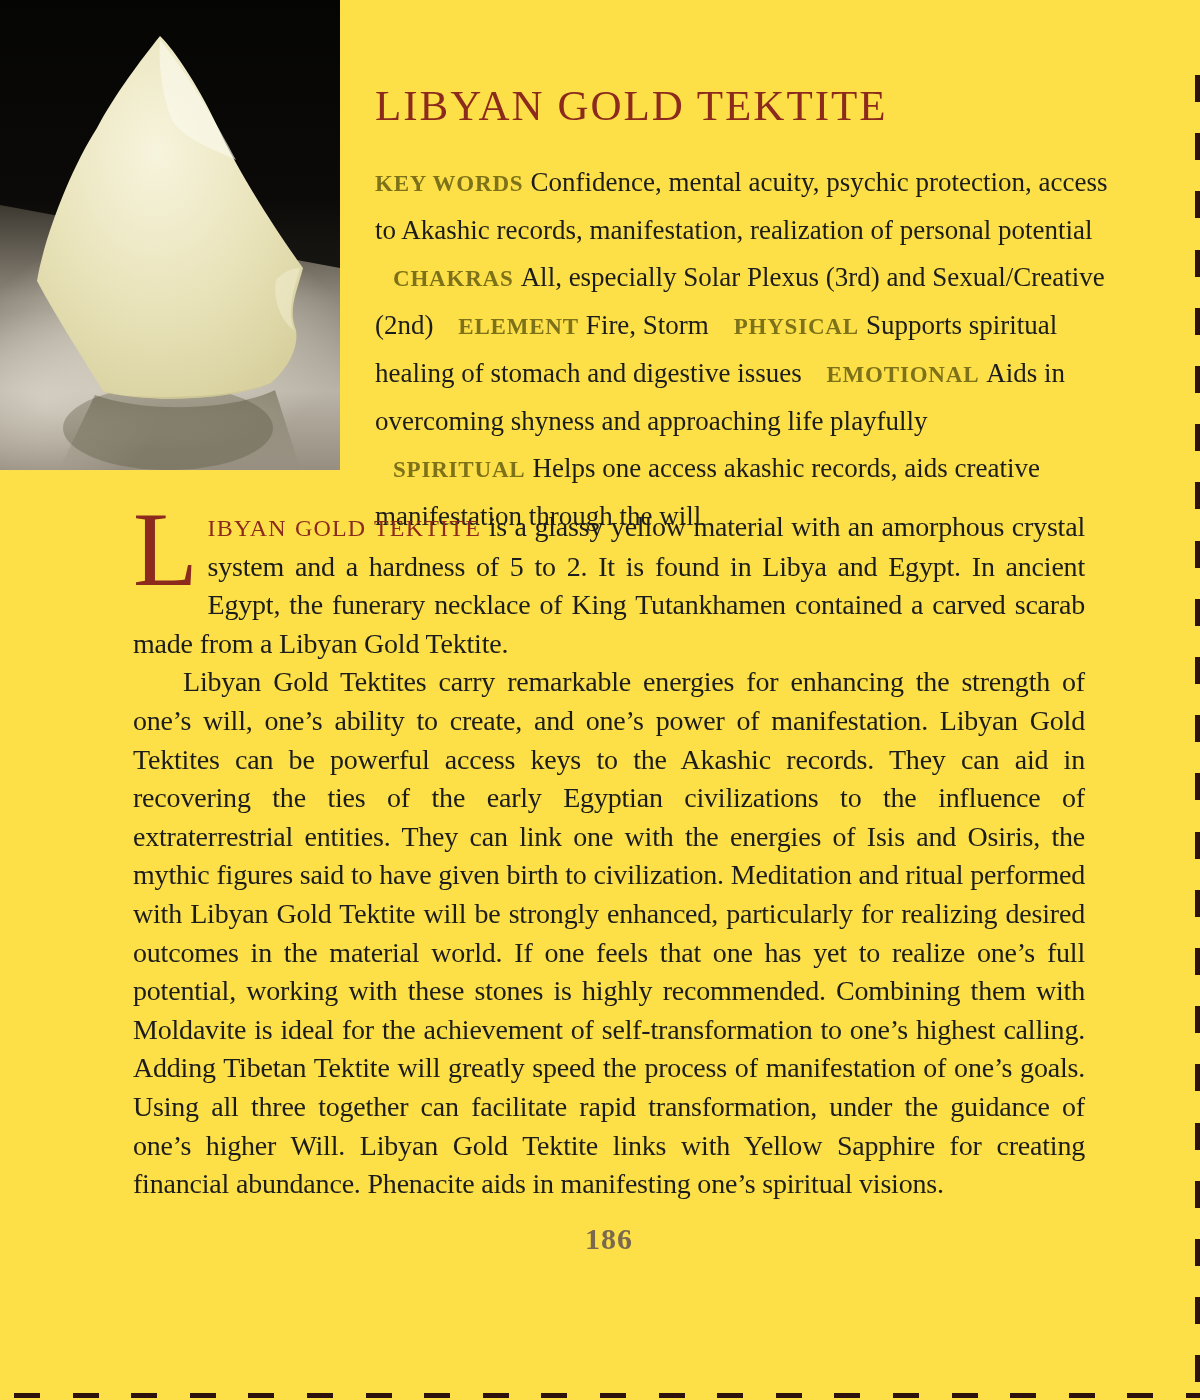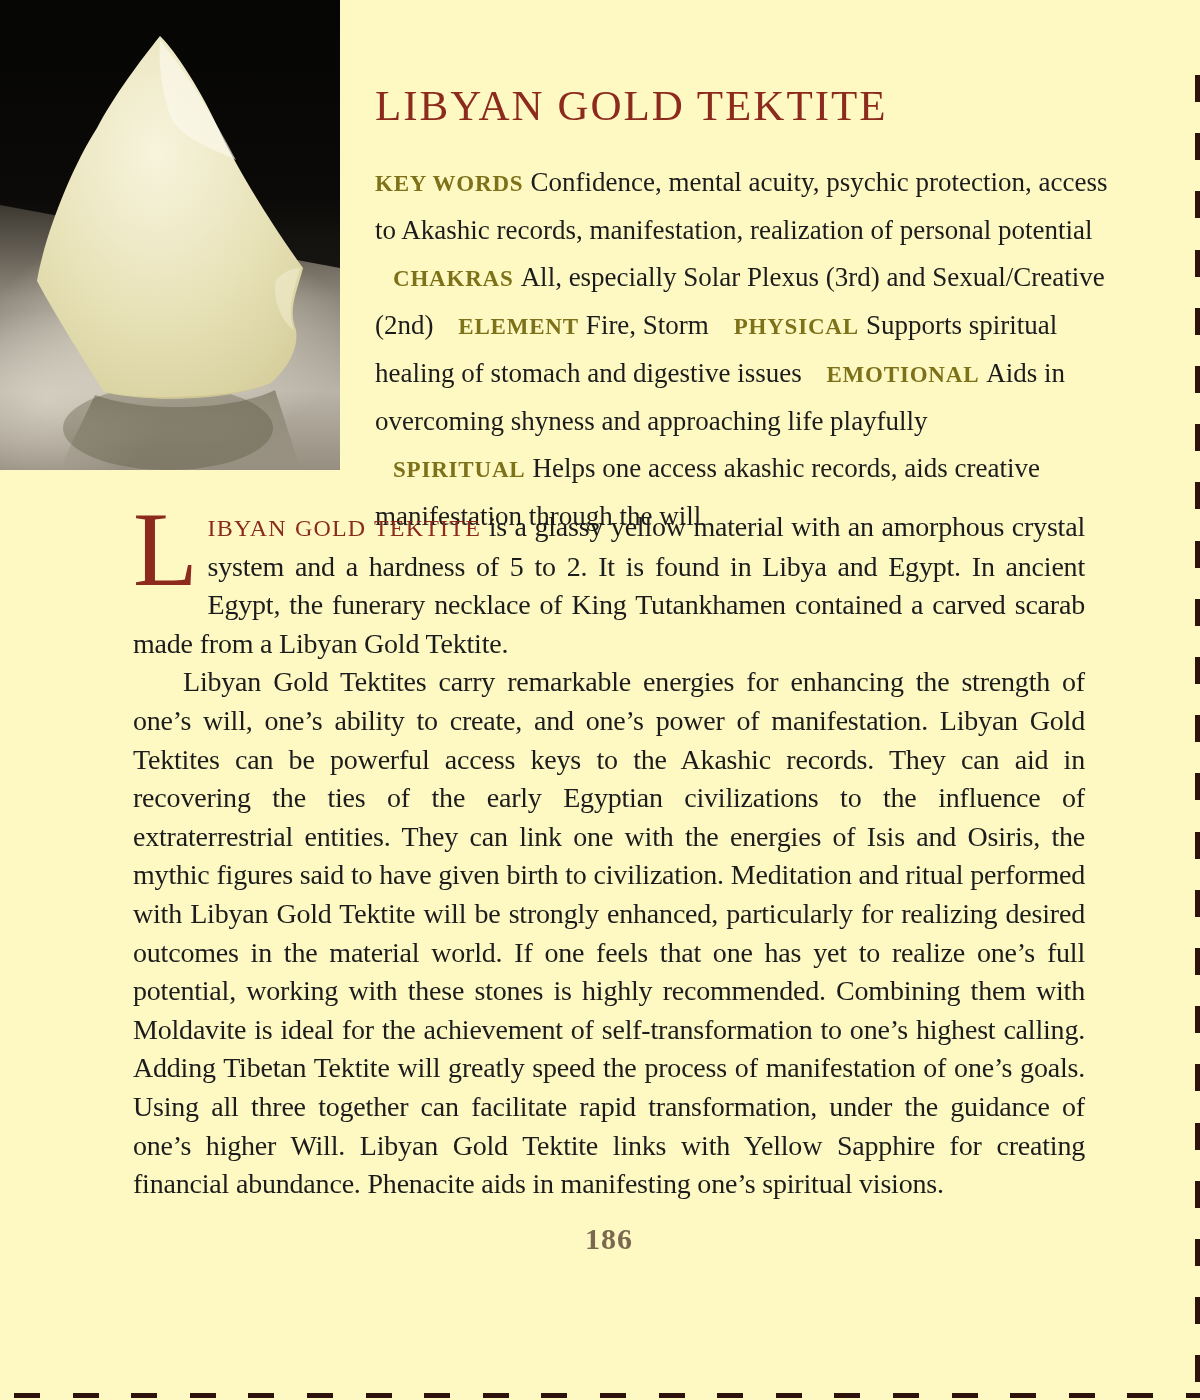--- a/index.html
+++ b/index.html
@@ -1,19 +1,19 @@
 <!DOCTYPE html>
 <html lang="en"><head>
 <meta charset="utf-8">
 <style>
   html,body{margin:0;padding:0;background:#ffffff;}
   .page{
     position:relative;
     width:1200px;height:1400px;
-    background:#fef9c3;
+    background:#fde047;
     overflow:hidden;
     font-family:"Liberation Serif","DejaVu Serif",serif;
   }
 
   
   .photo{
     position:absolute;left:0;top:0;width:340px;height:470px;
   }
   .photo svg{display:block;width:340px;height:470px;}
 

